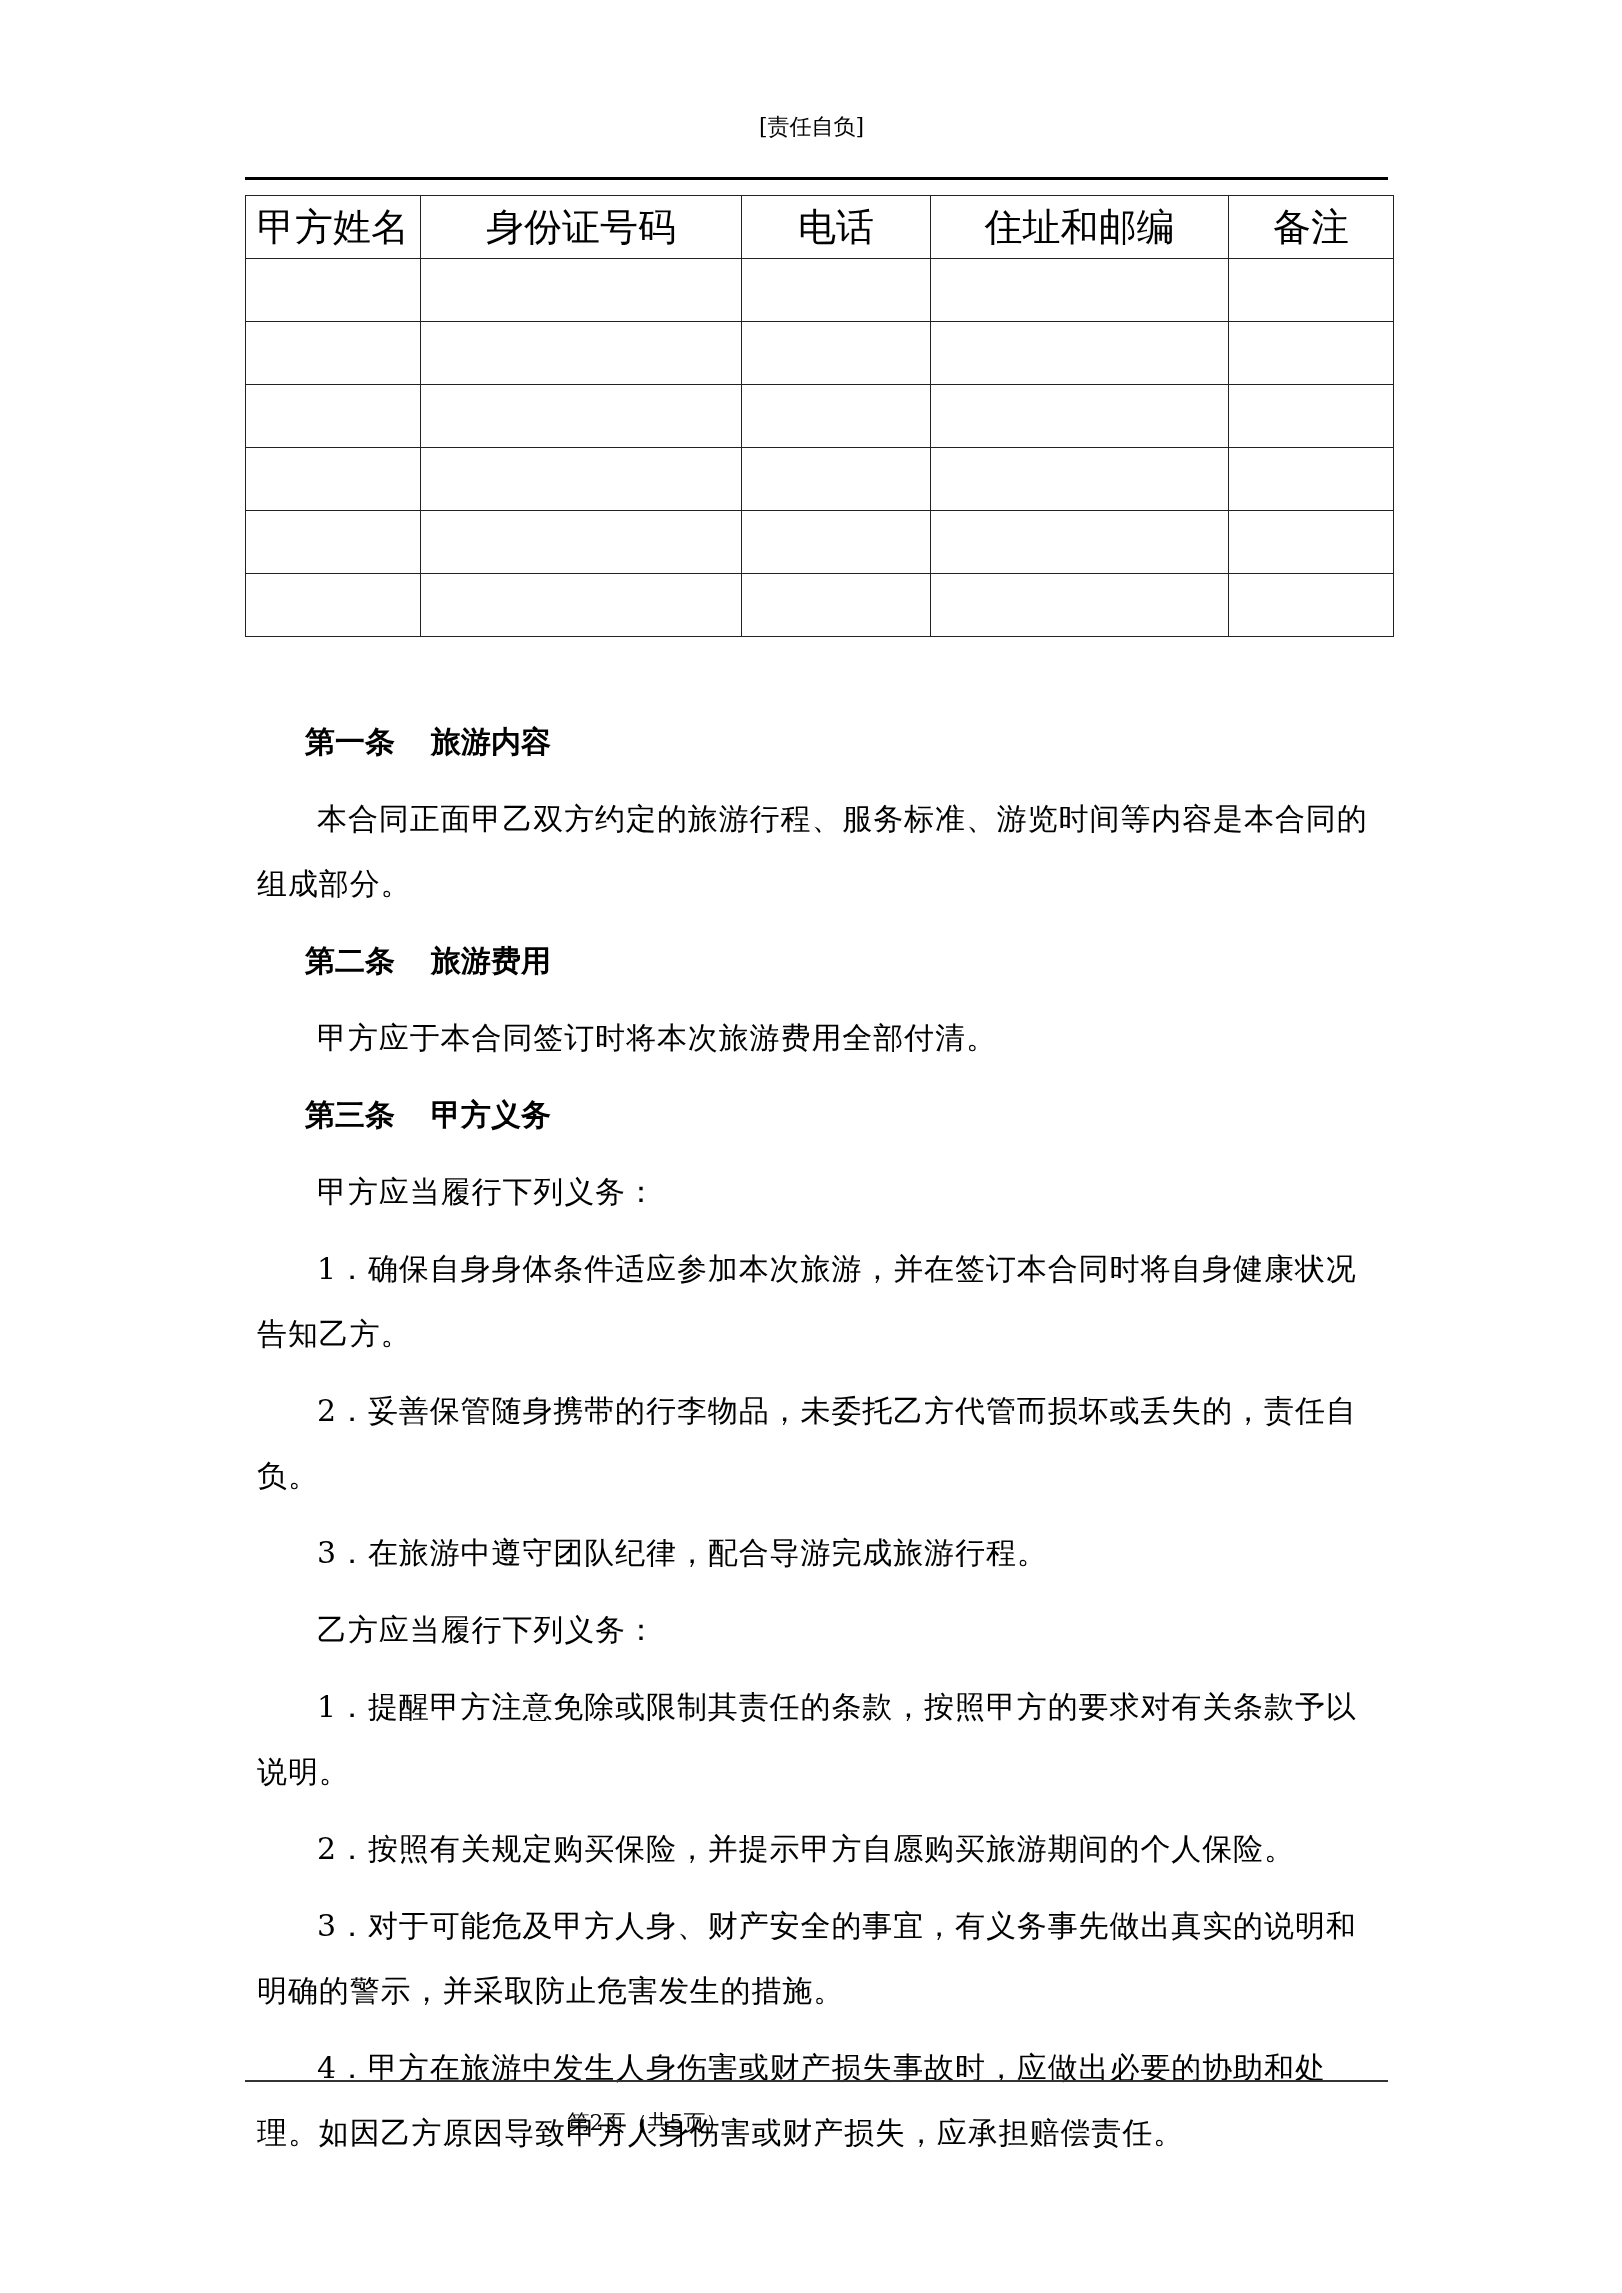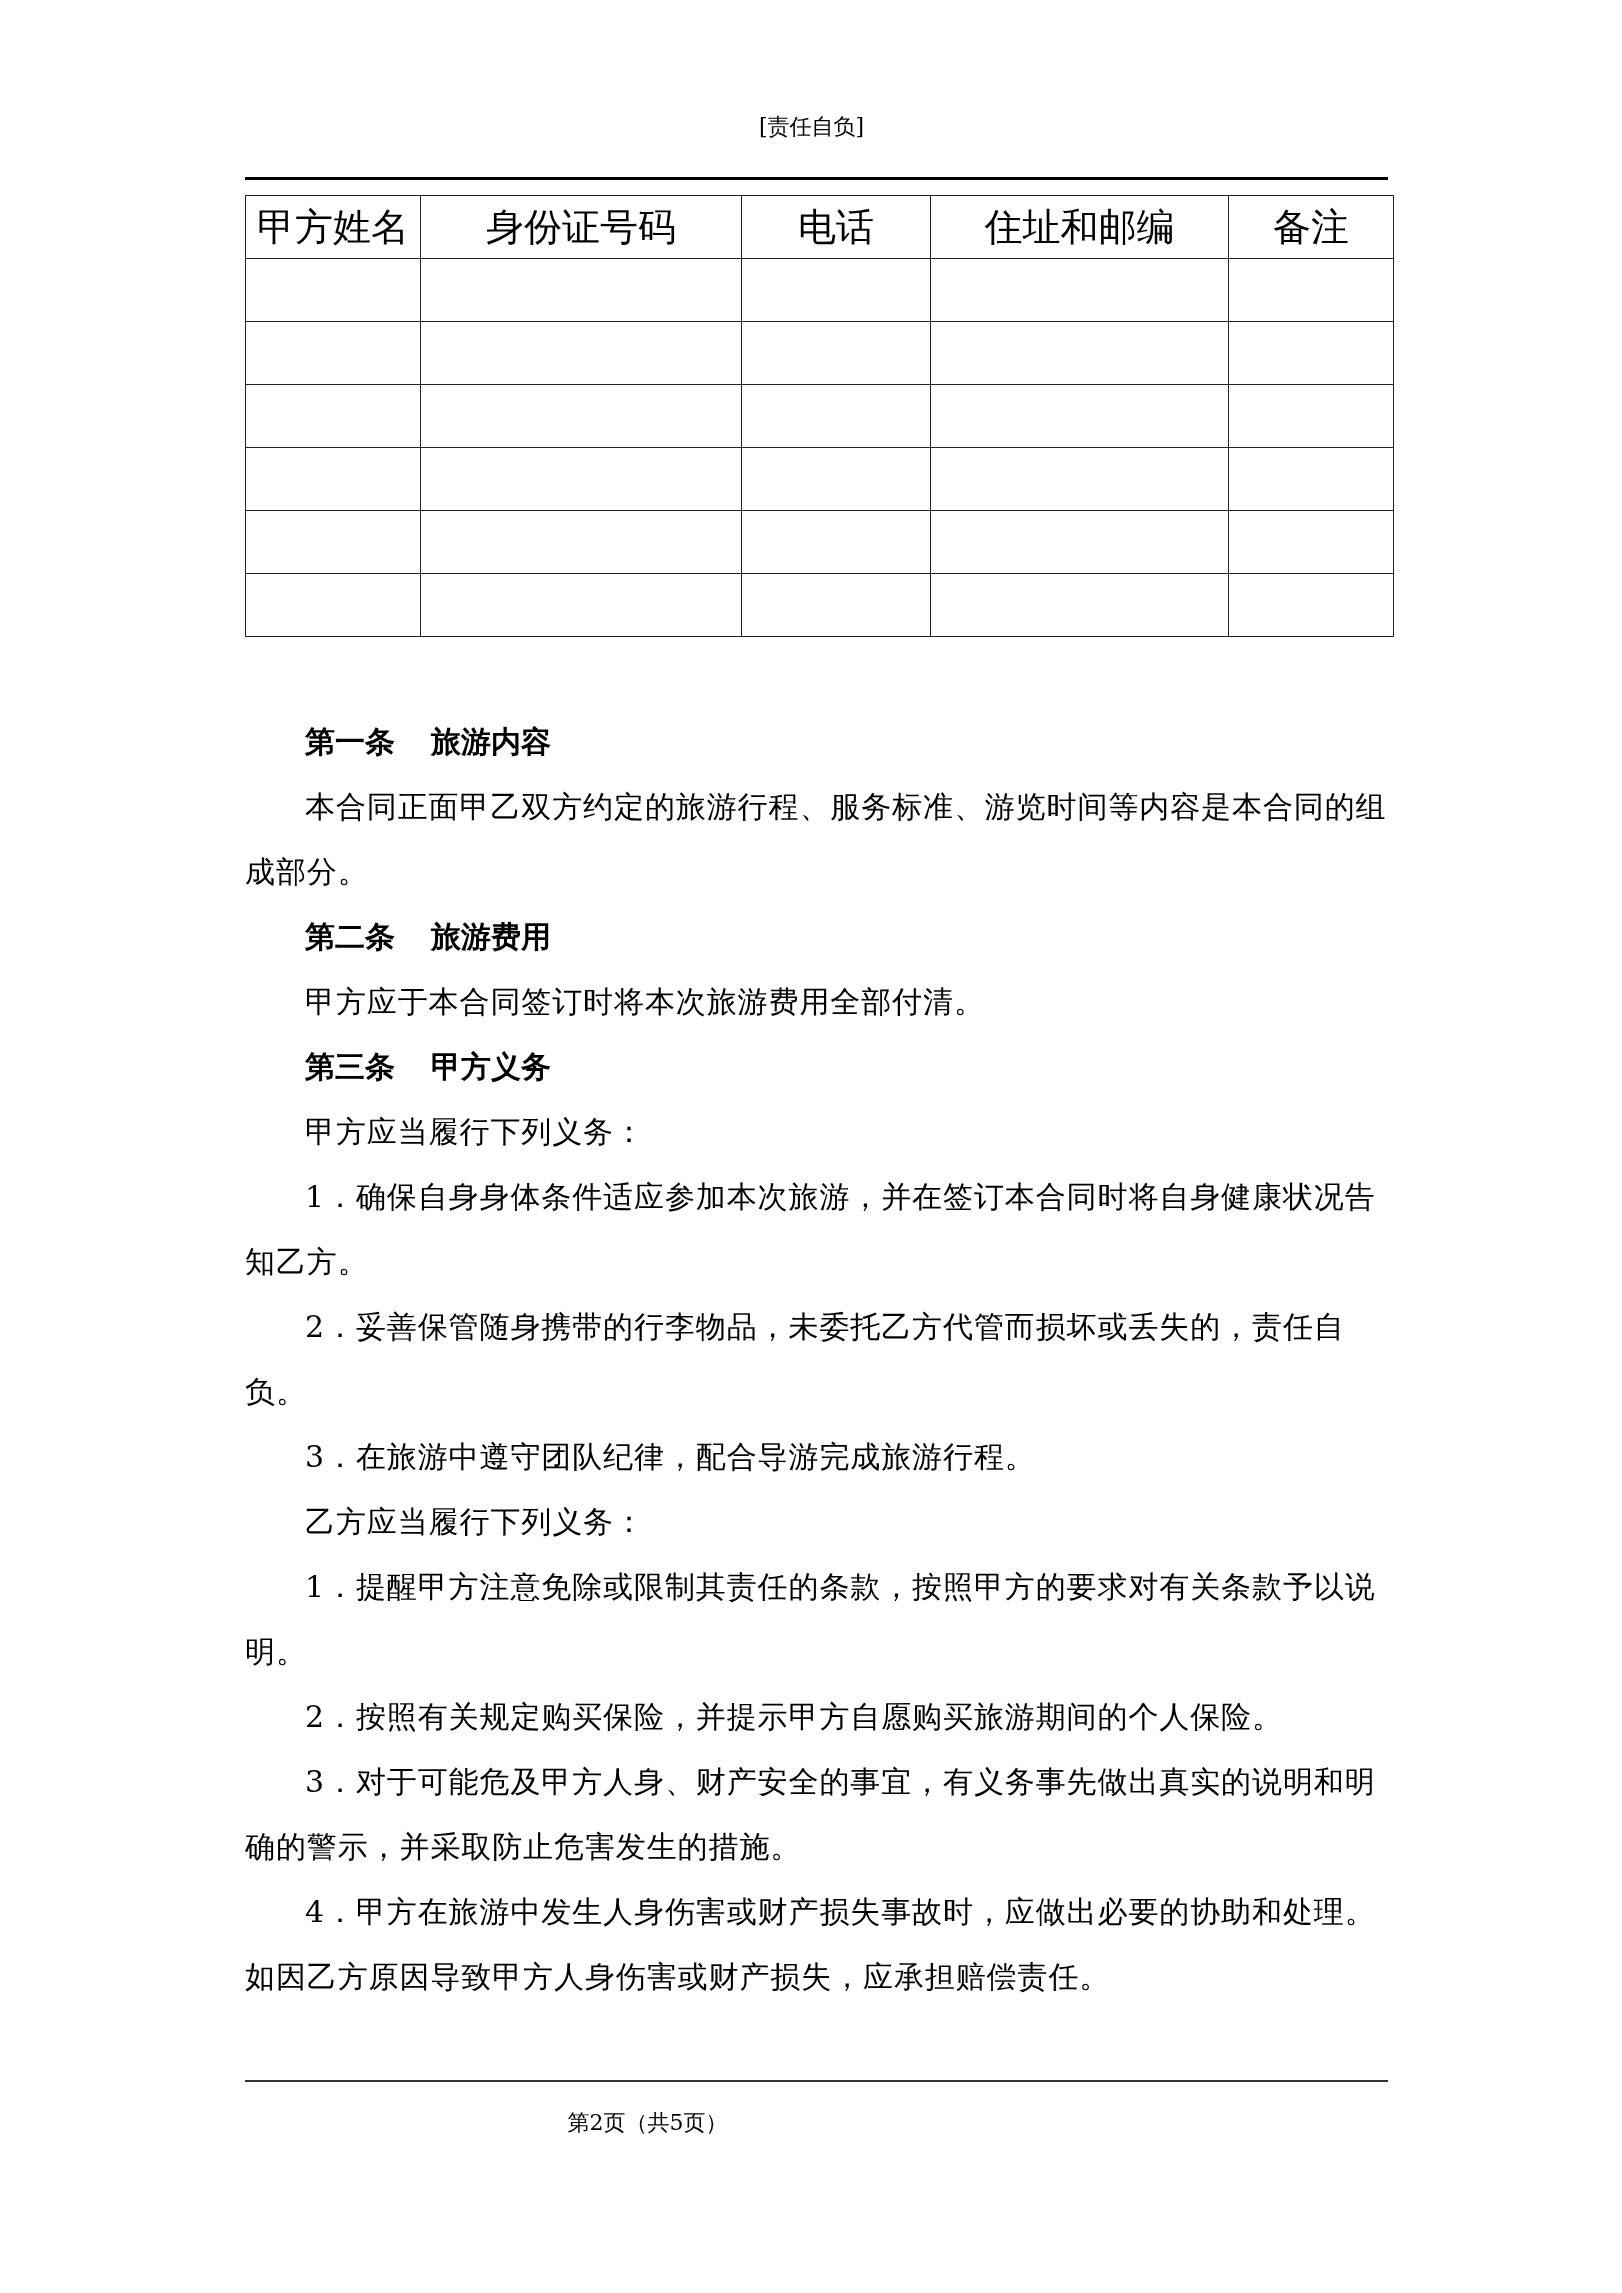--- a/index.html
+++ b/index.html
@@ -6,21 +6,21 @@
   body { width: 1623px; height: 2294px; position: relative; overflow: hidden;
          font-family: "DejaVu Serif", "Liberation Serif", serif; color: #000; }
   .header-text { position: absolute; top: 113px; left: 0; width: 1623px; text-align: center;
          font-size: 22px; line-height: 27px; }
   .header-rule { position: absolute; top: 177px; left: 245px; width: 1143px; height: 2.7px; background: #000; }
   table.travelers { position: absolute; top: 195px; left: 245px; width: 1148px;
          border-collapse: collapse; table-layout: fixed; }
   table.travelers td, table.travelers th { border: 1.4px solid #222; height: 62px; padding: 0;
          font-weight: normal; font-size: 38px; text-align: center; vertical-align: middle; }
   .body { position: absolute; top: 709px; left: 245px; width: 1143px; font-size: 30px; }
-  .para { line-height: 65px; margin: 0; text-indent: 2em; letter-spacing: 0.9px; }
+  .para { line-height: 65px; margin: 12px; text-indent: 2em; letter-spacing: 0.9px; }
   .heading { font-weight: bold; line-height: 65px; margin: 0; text-indent: 2em;
          font-family: "DejaVu Sans", "Liberation Sans", sans-serif; }
   .heading .gap { display: inline-block; width: 1.2em; }
   .footer-rule { position: absolute; top: 2080px; left: 245px; width: 1143px; height: 1.8px; background: #333; }
   .footer-text { position: absolute; top: 2109px; left: 0; width: 1295px; text-align: center;
          font-size: 22px; line-height: 27px; }
 </style>
 </head>
 <body>
 

